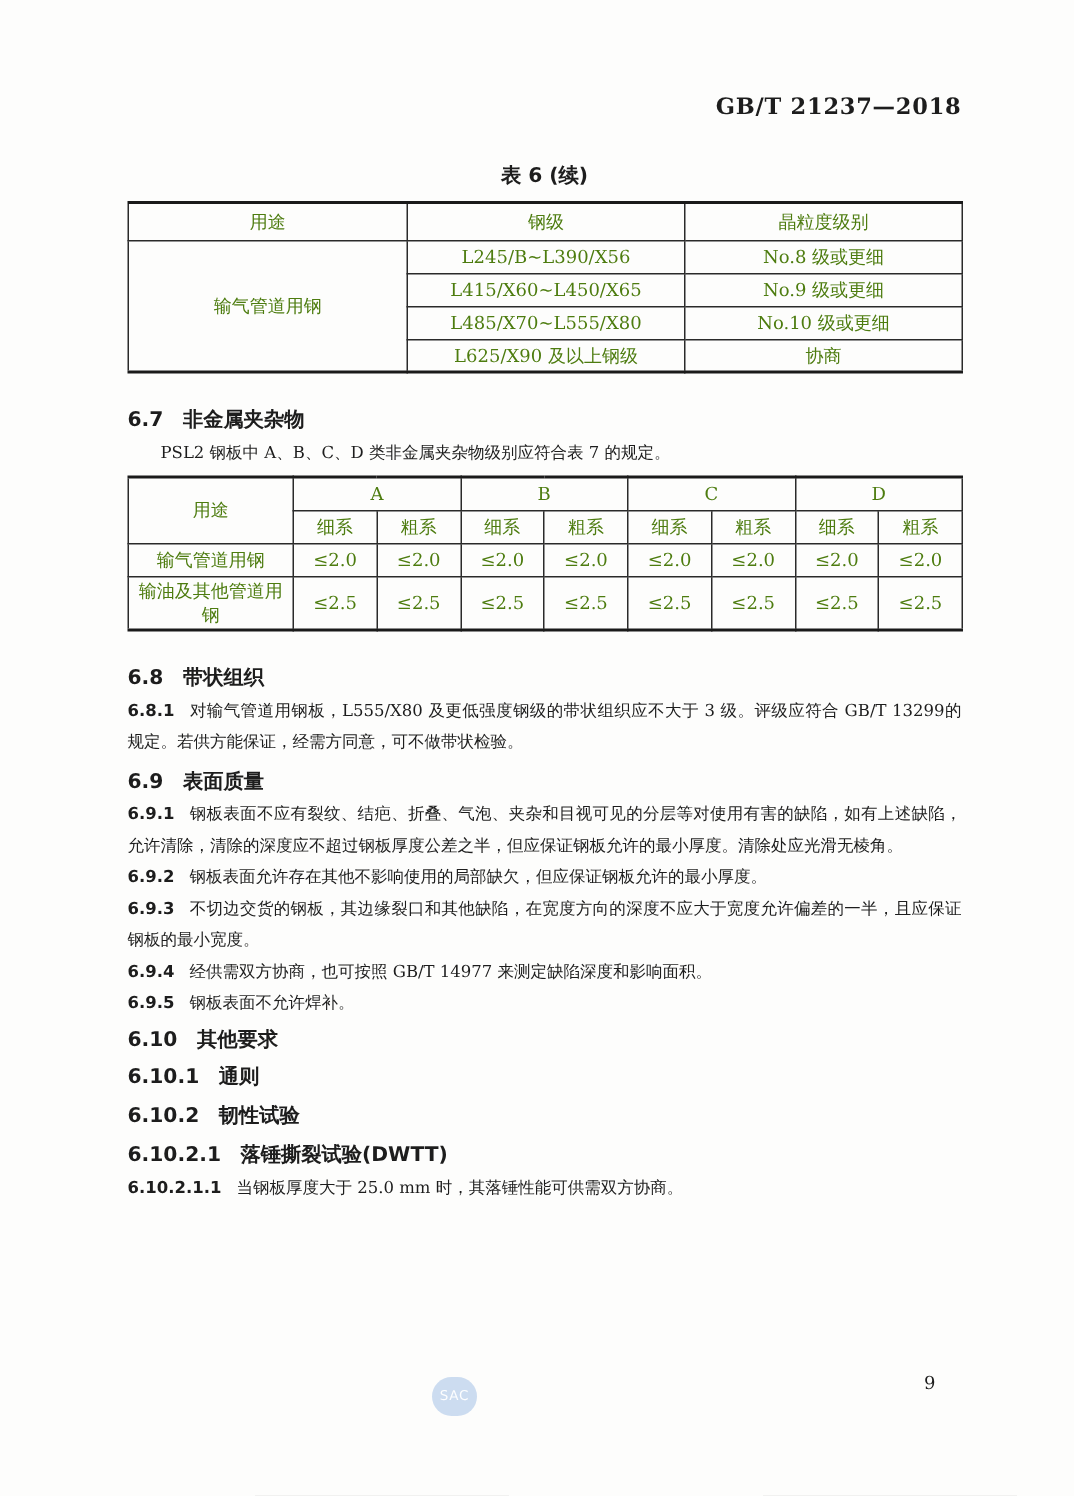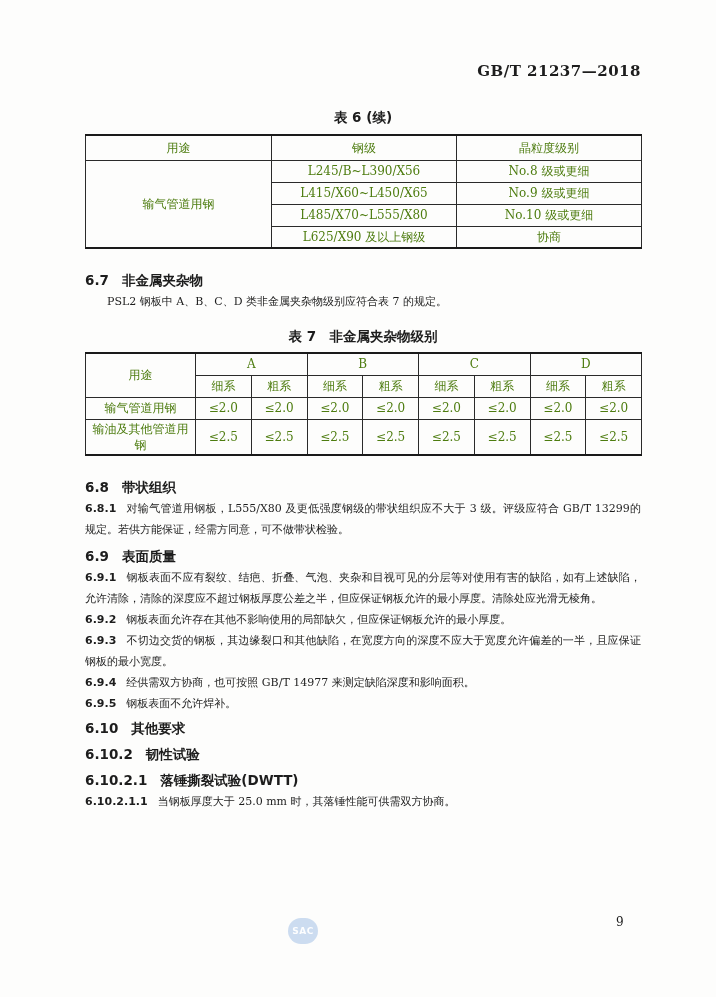--- a/index.html
+++ b/index.html
@@ -95,21 +95,21 @@
     line-height: 16px;
   }
   .watermark {
     position: absolute;
     left: 288px; top: 918px;
     width: 30px; height: 26px;
     background: #ccdcf0;
     border-radius: 13px;
     color: rgba(255,255,255,0.95);
     font-family: "DejaVu Sans", sans-serif;
-    font-weight: bold;
+    font-weight: normal;
     font-size: 9px;
     display: flex; align-items: center; justify-content: center;
     letter-spacing: 0.5px;
   }
 </style>
 </head>
 <body>
 
 <div class="page">
   <div class="content">
@@ -150,21 +150,20 @@
           </tr>
         </tbody>
       </table>
     </div>
 
     <div class="h h67">
       <span class="num">6.7</span><span>非金属夹杂物</span>
     </div>
     <p class="clause indent p67">PSL2 钢板中 A、B、C、D 类非金属夹杂物级别应符合表 7 的规定。</p>
 
-    <div class="tbl-caption cap7">表 7　非金属夹杂物级别</div>
 
     <div class="t7wrap">
       <table class="grid t7">
         <colgroup>
           <col style="width:110px">
           <col style="width:55.75px">
             <col style="width:55.75px">
             <col style="width:55.75px">
             <col style="width:55.75px">
           <col style="width:55.75px">
@@ -226,20 +225,23 @@
     </div>
     <p class="clause p691"><span class="cnum">6.9.1</span><span>钢板表面不应有裂纹、结疤、折叠、气泡、夹杂和目视可见的分层等对使用有害的缺陷，如有上述缺陷，允许清除，清除的深度应不超过钢板厚度公差之半，但应保证钢板允许的最小厚度。清除处应光滑无棱角。</span></p>
     <p class="clause"><span class="cnum">6.9.2</span><span>钢板表面允许存在其他不影响使用的局部缺欠，但应保证钢板允许的最小厚度。</span></p>
     <p class="clause"><span class="cnum">6.9.3</span><span>不切边交货的钢板，其边缘裂口和其他缺陷，在宽度方向的深度不应大于宽度允许偏差的一半，且应保证钢板的最小宽度。</span></p>
     <p class="clause"><span class="cnum">6.9.4</span><span>经供需双方协商，也可按照 GB/T 14977 来测定缺陷深度和影响面积。</span></p>
     <p class="clause"><span class="cnum">6.9.5</span><span>钢板表面不允许焊补。</span></p>
 
     <div class="h h610">
       <span class="num">6.10</span><span>其他要求</span>
     </div>
+    <div class="h h6101">
+      <span class="num">6.10.1</span><span>通则</span>
+    </div>
     <div class="h h6102">
       <span class="num">6.10.2</span><span>韧性试验</span>
     </div>
     <div class="h h61021">
       <span class="num">6.10.2.1</span><span>落锤撕裂试验(DWTT)</span>
     </div>
     <p class="clause p610211"><span class="cnum">6.10.2.1.1</span><span>当钢板厚度大于 25.0 mm 时，其落锤性能可供需双方协商。</span></p>
 
   </div>
 

